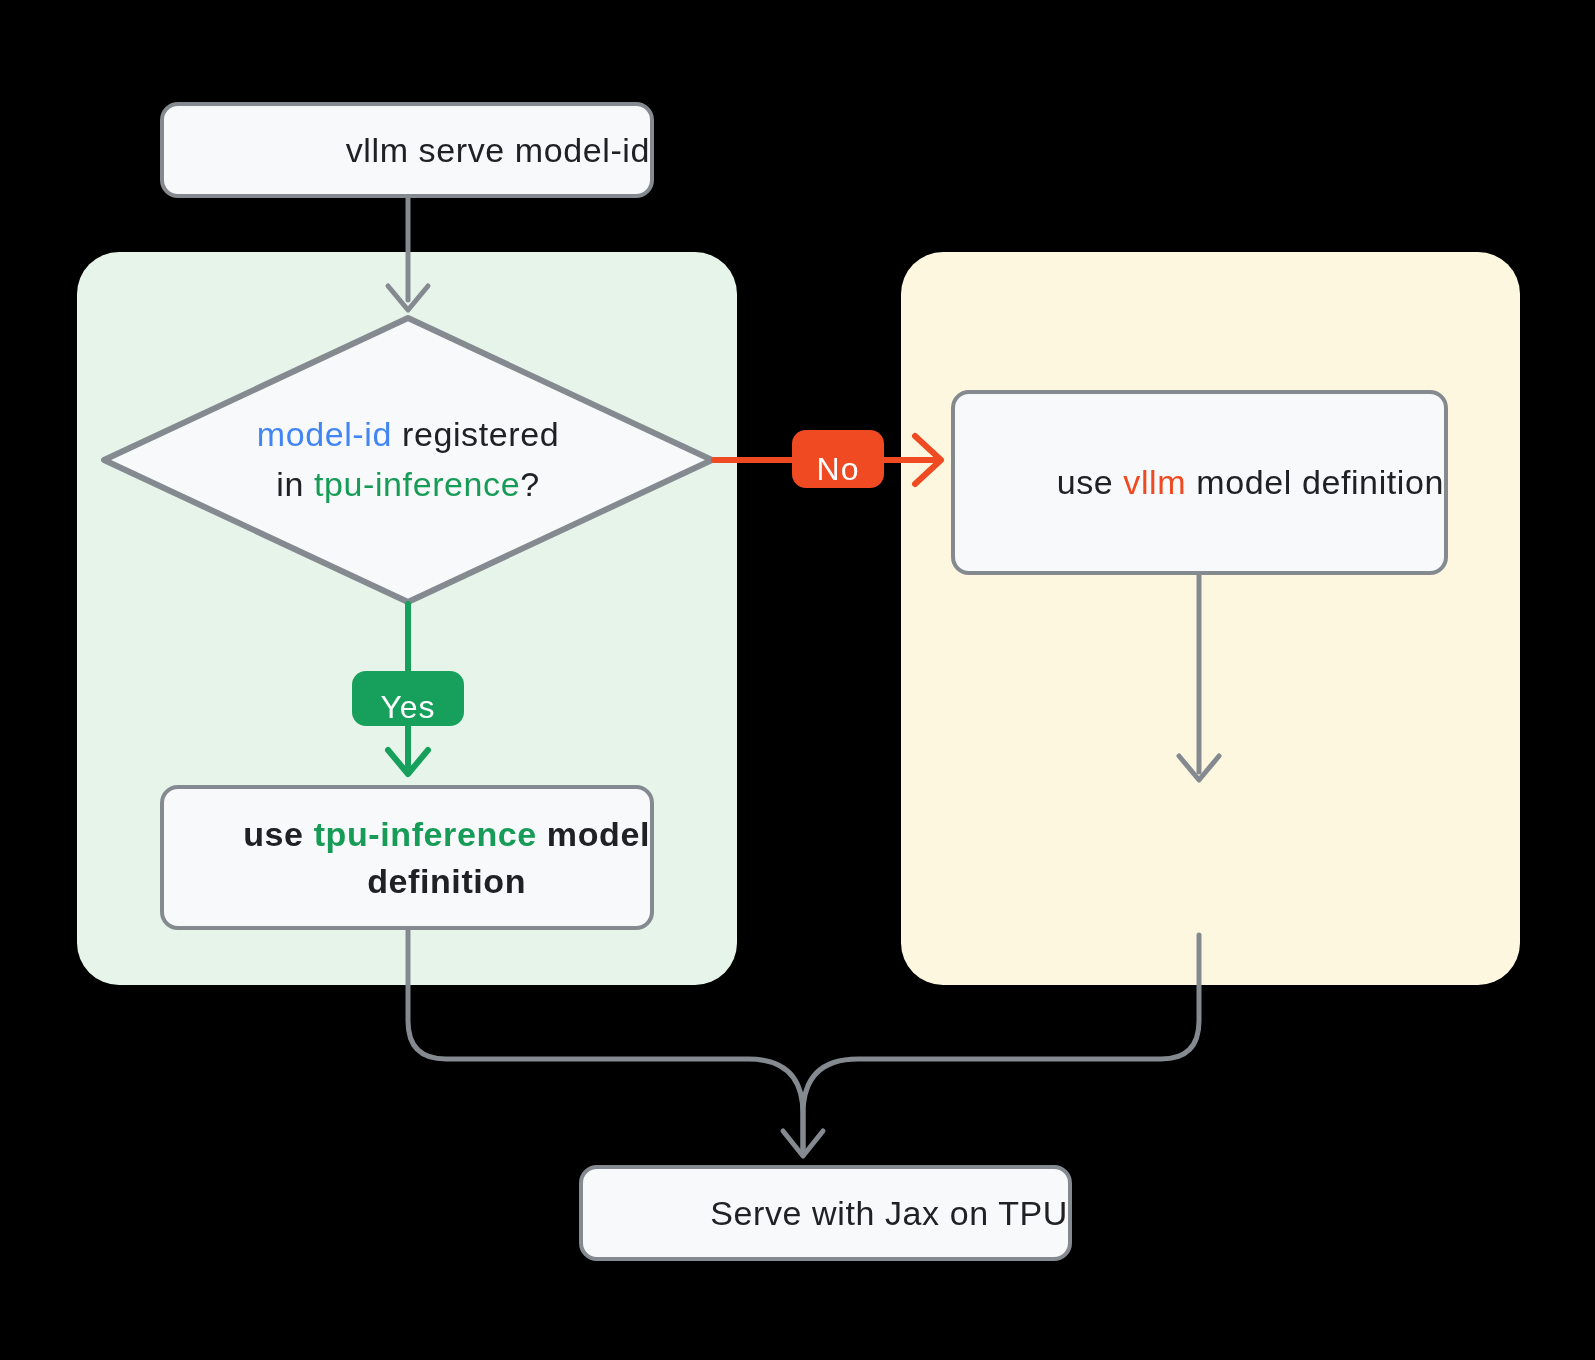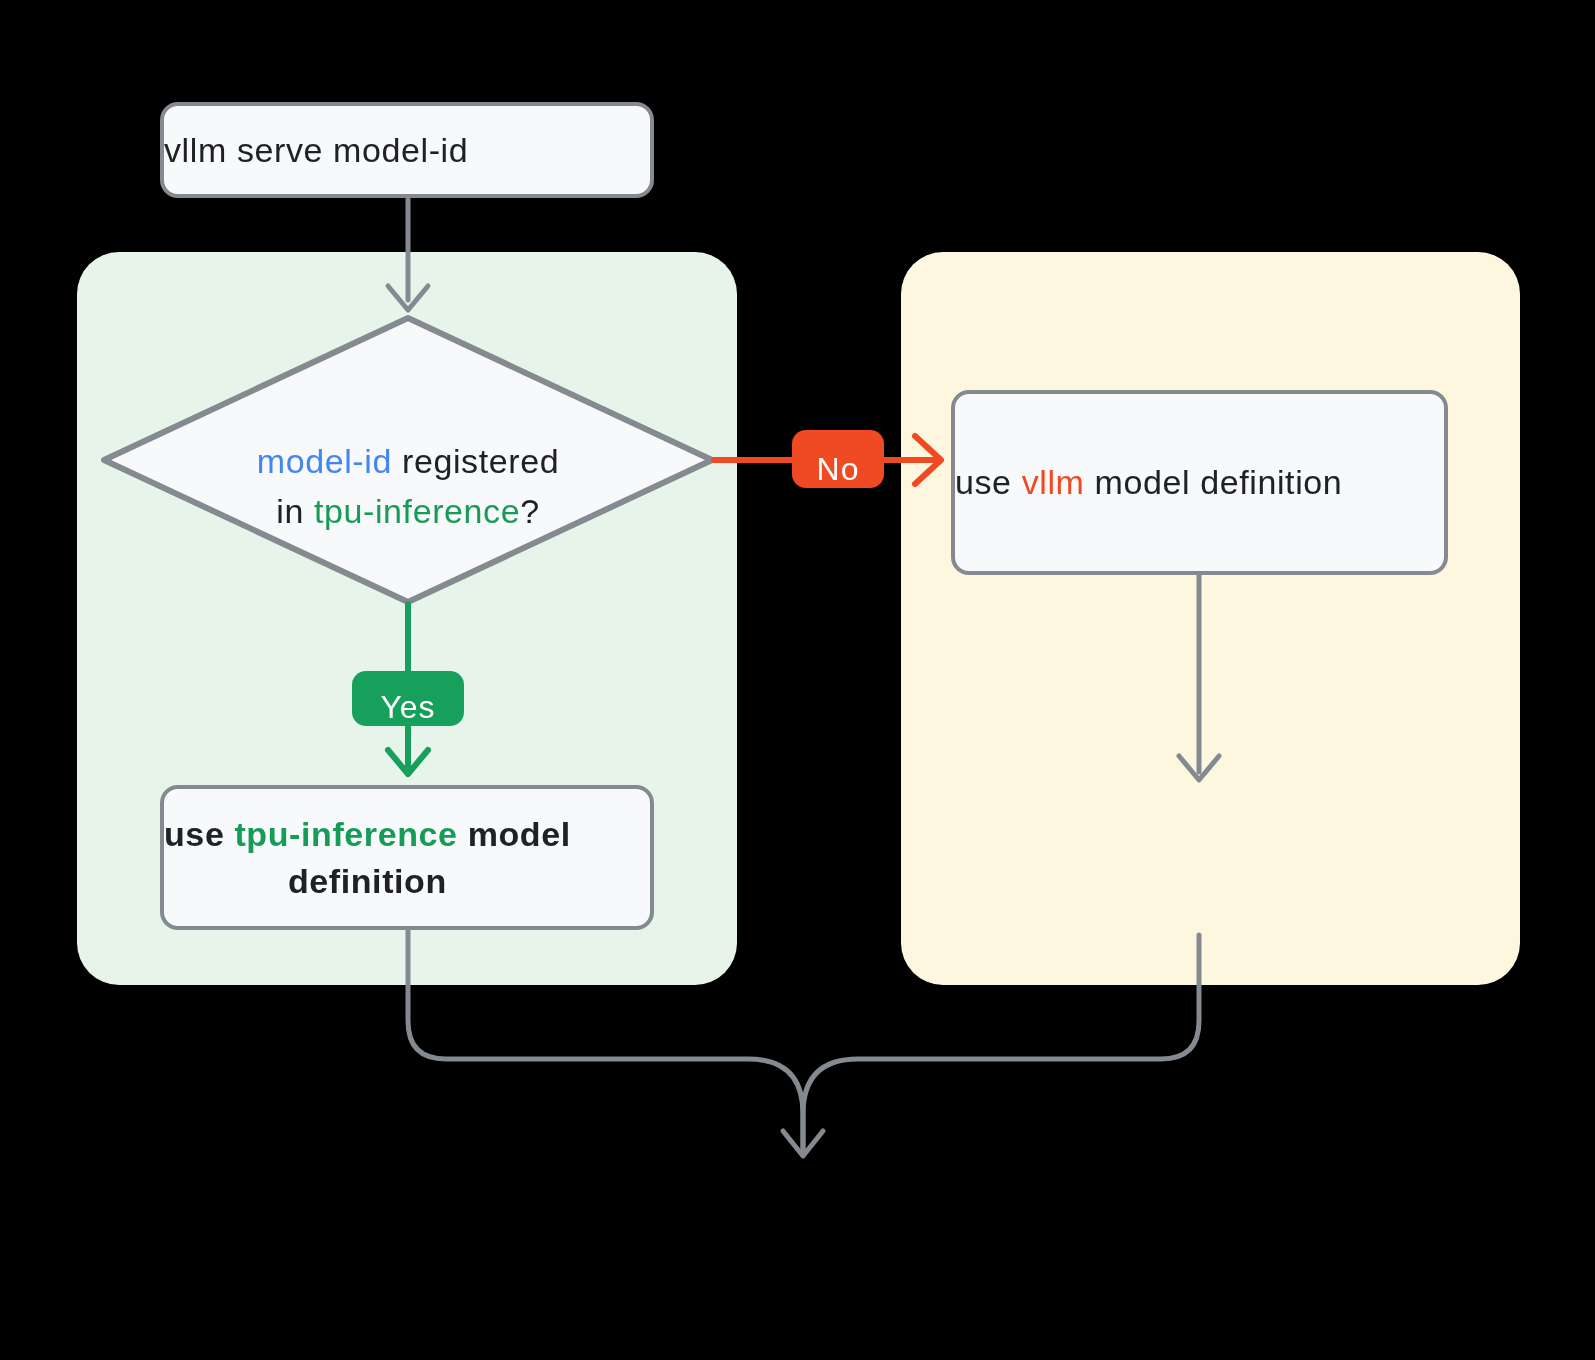--- a/index.html
+++ b/index.html
@@ -26,42 +26,41 @@
     pointer-events: none;
   }
   .node {
     position: absolute;
     z-index: 3;
     background: var(--node_fill);
     border: 4px solid var(--node_border);
     border-radius: 18px;
     display: flex;
     align-items: center;
-    justify-content: flex-start;
+    justify-content: flex-end;
     text-align: center;
     font-size: 34px;
     letter-spacing: 0.6px;
     line-height: 47px;
     box-sizing: border-box;
   }
   .node-start  { left: 160px; top: 102px;  width: 494px; height: 96px;  }
   .node-tpu    { left: 160px; top: 785px;  width: 494px; height: 145px; font-weight: bold; }
   .node-vllm   { left: 951px; top: 390px;  width: 497px; height: 185px; }
   .node-lower  { left: 951px; top: 790px;  width: 497px; height: 145px; }
   .node-serve  { left: 579px; top: 1165px; width: 493px; height: 96px;  }
   .diamond-label {
     position: absolute;
     left: 108px; top: 409px;
     width: 600px;
     z-index: 3;
     text-align: center;
     font-size: 34px;
     letter-spacing: 0.6px;
     line-height: 50px;
-    margin-top: 27px;
   }
   .badge {
     position: absolute;
     z-index: 4;
     border-radius: 14px;
     display: flex;
     align-items: flex-end;
     justify-content: center;
     color: var(--badge_text);
     font-size: 32px;
@@ -124,14 +123,17 @@
   </div>
 
 
   <div class="node node-tpu">
     <div>
       <div><span>use </span><span class="kw-green">tpu-inference</span><span> model</span></div>
       <div>definition</div>
     </div>
   </div>
 
+  <div class="node node-serve">
+    <span>Serve with Jax on TPU</span>
+  </div>
 
 </div>
 
 </body></html>

